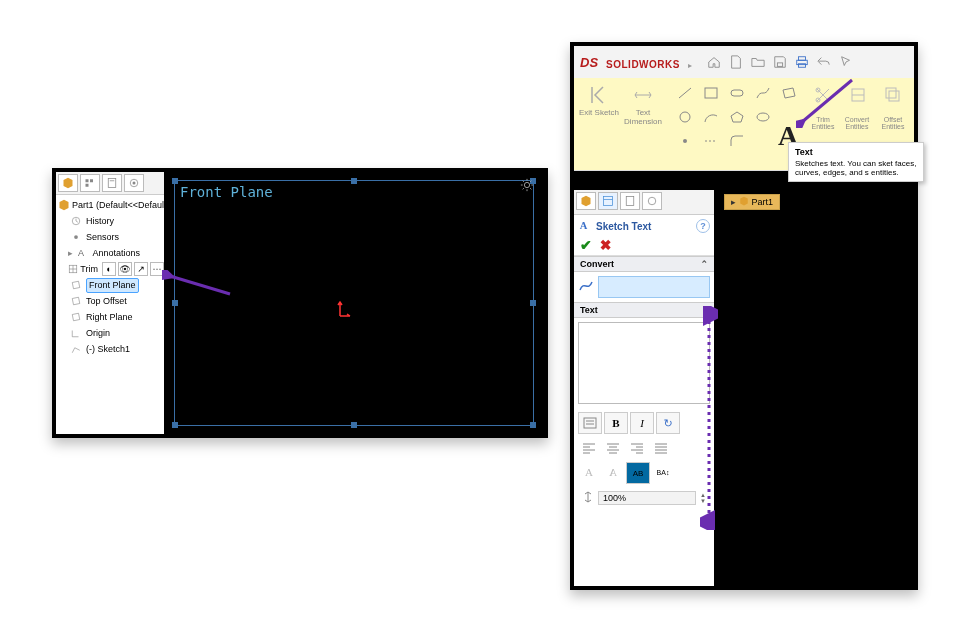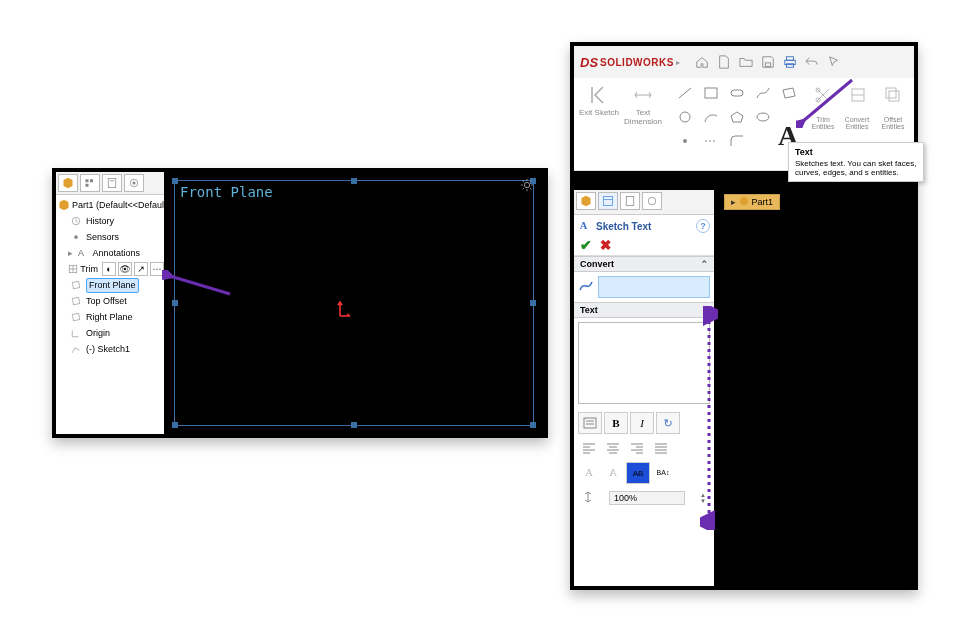--- a/index.html
+++ b/index.html
@@ -102,30 +102,30 @@
     background: #000;
     box-shadow: 0 6px 12px rgba(0,0,0,.25);
   }
   #right .topbar {
     position: absolute; left:0; top:0; right:0;
     height: 32px; background: #f3f3f3;
     display: flex; align-items: center; gap: 6px;
     padding: 0 6px;
   }
   #right .swlogo {
-    display: flex; align-items: center; gap: 2px;
+    display: flex; align-items: flex-end; gap: 8px;
   }
   #right .swlogo .ds { color: #b71c1c; font-weight: bold; font-style: italic; font-size: 13px; }
   #right .swlogo .sw { color: #b71c1c; font-weight: bold; font-size: 10px; letter-spacing: .5px; }
   #right .topicons { display: flex; gap: 6px; margin-left: 8px; }
   #right .topicons .ic { color: #777; }
 
   #right .ribbon {
     position: absolute; left:0; top:32px; right:0;
-    height: 92px; background: #ffffff;
+    height: 92px; background: #fef9c3;
     border-bottom: 1px solid #ddd;
   }
   #right .ribbon .big {
     position: absolute; top: 4px;
     width: 42px; text-align: center;
     font-size: 8px; color: #888;
   }
   #right .ribbon .big .glyph { height: 26px; display:flex;align-items:center;justify-content:center; font-size: 18px; color:#888; }
   #right .ribbon .small {
     position: absolute; width: 22px; height: 18px;
@@ -185,21 +185,21 @@
     background: #edeef2; padding: 2px 6px;
     font-size: 9px; font-weight: bold;
     border-top: 1px solid #ccc; border-bottom: 1px solid #ccc;
   }
   #right .pm .sec .chev { margin-left:auto; color:#555; }
   #right .pm .curvesrow { display:flex; gap:4px; padding:4px; align-items:center; }
   #right .pm .curvesrow .fld { flex:1; height:20px; background:#d7ecff; border:1px solid #98c7f2; }
   #right .pm .textarea { margin:4px; height:80px; border:1px solid #bbb; background:#fff; }
   #right .pm .fmt { padding:4px; display:flex; flex-direction:column; gap:4px; }
   #right .pm .rowbtns { display:flex; gap:2px; }
-  #right .pm .scale { display:flex; align-items:center; gap:15px; padding:2px 4px; font-size:9px; }
+  #right .pm .scale { display:flex; align-items:center; gap:4px; padding:2px 4px; font-size:9px; }
 
   
   .arrow { position:absolute; pointer-events:none; }
 </style>
 </head>
 <body>
 
 <div id="left">
   <div class="tree">
     <div class="tabs">
@@ -630,21 +630,21 @@
               <line x1="1" y1="2" x2="13" y2="2" stroke="#888"></line>
               <line x1="1" y1="5" x2="13" y2="5" stroke="#888"></line>
               <line x1="1" y1="8" x2="13" y2="8" stroke="#888"></line>
               <line x1="1" y1="11" x2="13" y2="11" stroke="#888"></line>
             </svg>
           </span>
       </div>
       <div class="rowbtns">
         <span class="btnbox nb" style="font-family:Georgia;color:#bbb">A</span>
         <span class="btnbox nb" style="font-family:Georgia;color:#bbb;transform:scaleX(-1)">A</span>
-        <span class="btnbox" style="font-size:8px;background:#1d4ed8">AB</span>
+        <span class="btnbox" style="font-size:8px;background:#0369a1">AB</span>
         <span class="btnbox nb" style="font-size:7px">BA↕</span>
       </div>
       <div class="scale">
         <span><svg width="12" height="14" viewBox="0 0 12 14">
               <path d="M6 2v10M3 4l3-2 3 2M3 10l3 2 3-2" stroke="#888" fill="none"></path>
             </svg></span>
         <span style="flex:1;border:1px solid #ccc;background:#f3f3f3;padding:1px 4px">100%</span>
         <span style="display:flex;flex-direction:column;font-size:6px;line-height:6px;color:#666">
             <span>▲</span>
             <span>▼</span>

